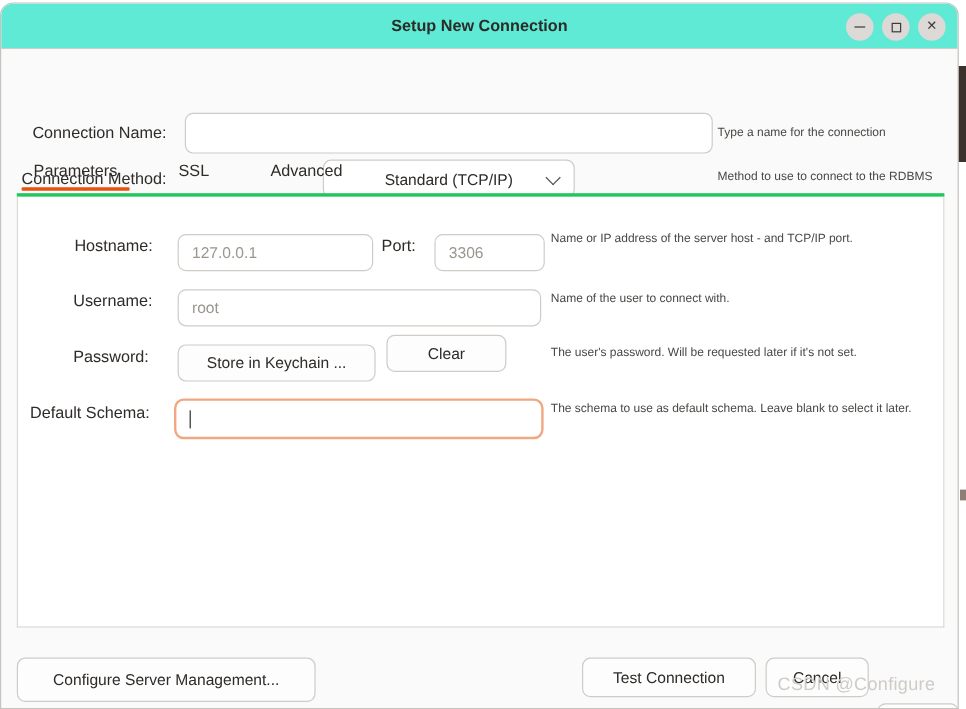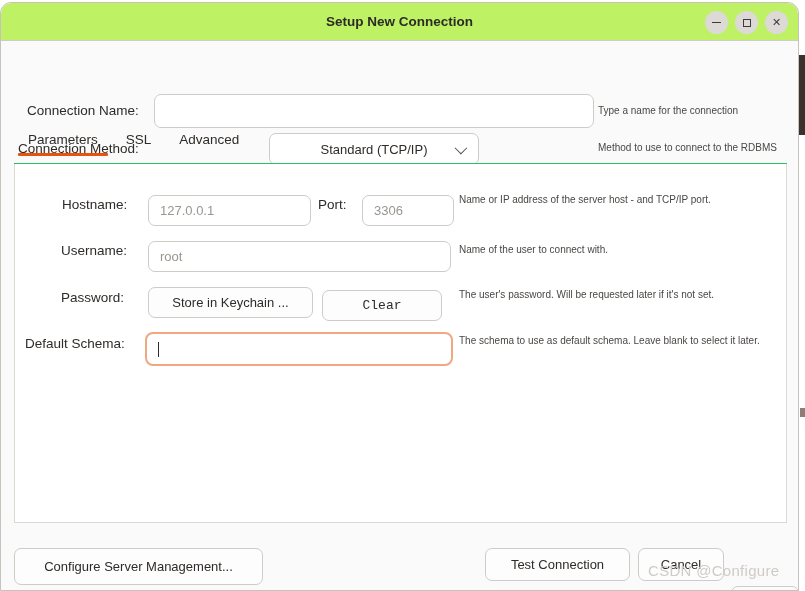--- a/index.html
+++ b/index.html
@@ -40,21 +40,21 @@
     border: 1px solid #c6c2bd;
     border-top-left-radius: 11px;
     border-top-right-radius: 11px;
     overflow: hidden;
   }
 
   
   .titlebar {
     position: relative;
     height: 38px;
-    background: #bef264;
+    background: #5eead4;
     border-bottom: 1px solid #d0cdc9;
     border-top-left-radius: 10px;
     border-top-right-radius: 10px;
   }
   .title-text {
     position: absolute;
     left: 0; right: 0;
     top: 11px;
     text-align: center;
     font-size: 13.5px;
@@ -135,23 +135,24 @@
     transform: rotate(45deg) translateY(-2px);
   }
 
   
   .tabstrip {
     position: absolute;
     left: 13px;
     top: 129px;
     width: 773px;
     height: 32px;
-    border-bottom: 1px solid #22c55e;
-    display: flex;
-    align-items: flex-start;
+    border-bottom: 3px solid #22c55e;
+    display: flex;
+    align-items: center;
+    gap: 23px;
   }
   .tab {
     font-size: 13.5px;
     color: #2e2b28;
     padding: 0 14px 8px 14px;
     position: relative;
   }
   .tab.active::after {
     content: "";
     position: absolute;
@@ -266,21 +267,21 @@
     <div class="fld placeholder" style="left:347px; top:31px; width:92px; height:31px;">3306</div>
 
     <div class="hint" style="left:444px; top:30px;">Name or IP address of the server host - and TCP/IP port.</div>
 
     <div class="lbl" style="left:46px; top:79px;">Username:</div>
     <div class="fld placeholder" style="left:133px; top:77px; width:303px; height:31px;">root</div>
     <div class="hint" style="left:444px; top:80px;">Name of the user to connect with.</div>
 
     <div class="lbl" style="left:46px; top:126px;">Password:</div>
     <div class="btn" style="left:133px; top:123px; width:165px; height:31px;">Store in Keychain ...</div>
-    <div class="btn" style="left:307px; top:126px; width:120px; height:31px;font-family:Liberation Mono, monospace;">Clear</div>
+    <div class="btn" style="left:307px; top:115px; width:100px; height:31px;">Clear</div>
     <div class="hint" style="left:444px; top:125px;">The user's password. Will be requested later if it's not set.</div>
 
     <div class="lbl" style="left:10px; top:172px;">Default Schema:</div>
     <div class="fld focused" style="left:130px; top:168px; width:308px; height:34px;">
         <span class="caret"></span>
       </div>
     <div class="hint" style="left:444px; top:171px;">The schema to use as default schema. Leave blank to select it later.</div>
   </div>
 
   <div class="footer">

